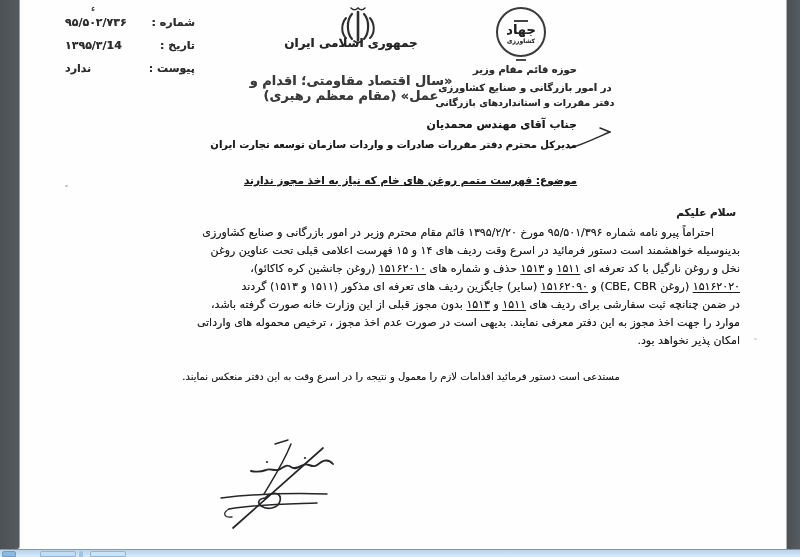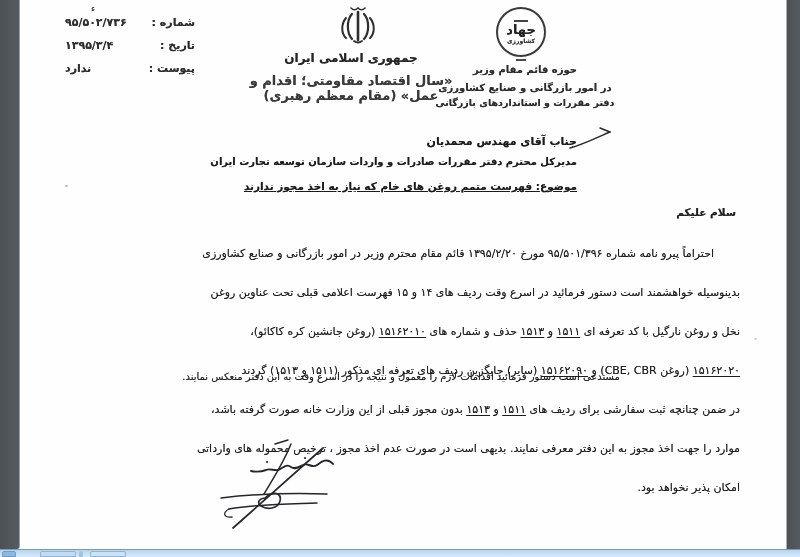--- a/index.html
+++ b/index.html
@@ -13,53 +13,53 @@
   .scan-text { text-shadow:0 0 0.6px rgba(35,35,35,.6); }
 
   
   .meta-mark { position:absolute; left:70px; top:3px; font-size:9px; color:#333; }
   .meta { position:absolute; left:44px; top:16px; width:130px; direction:rtl; font-size:11px;
           font-weight:700; color:#2d2d2d; }
   .meta-row { display:flex; flex-direction:row; justify-content:space-between; margin-bottom:10px; }
 
   
   .emblem { position:absolute; left:317px; top:5px; width:40px; height:44px; }
-  .country { position:absolute; left:240px; top:51px; width:180px; text-align:center; direction:rtl;
+  .country { position:absolute; left:240px; top:36px; width:180px; text-align:center; direction:rtl;
              font-size:12px; font-weight:700; color:#262626; }
   .slogan  { position:absolute; left:222px; top:73px; width:216px; text-align:center; direction:rtl;
              font-size:13px; font-weight:700; color:#3a3a3a; }
 
   
   .logo-circle { position:absolute; left:475px; top:7px; width:50px; height:50px; border:2px solid #3a3a3a;
                  border-radius:50%; display:flex; flex-direction:column; align-items:center;
                  justify-content:center; direction:rtl; background:#fefefe; }
   .logo-circle::before { content:""; width:14px; height:2px; background:#444; margin-bottom:1px; }
   .logo-main { font-size:13px; font-weight:700; line-height:13px; color:#222; }
   .logo-sub  { font-size:6px;  font-weight:700; color:#333; margin-top:1px; }
   .logo-tail { position:absolute; left:495px; top:59px; width:10px; height:2px; background:#4a4a4a; }
   .office { position:absolute; left:399px; top:64px; width:210px; text-align:center; direction:rtl;
             font-weight:700; color:#2c2c2c; }
   .office .o1 { font-size:10px;  margin-bottom:7px; }
   .office .o2 { font-size:10px;  margin-bottom:4px; }
   .office .o3 { font-size:9.5px; }
 
   
   .hand-check { position:absolute; left:547px; top:127px; width:44px; height:24px; }
-  .to-block { position:absolute; left:180px; top:135px; width:376px; direction:rtl; text-align:right;
+  .to-block { position:absolute; left:180px; top:118px; width:376px; direction:rtl; text-align:right;
               color:#1b1b1b; font-weight:700; }
   .to-block .t1 { font-size:11px;   margin-bottom:8px; }
-  .to-block .t2 { font-size:10px;   margin-bottom:13px; }
+  .to-block .t2 { font-size:10px;   margin-bottom:24px; }
   .to-block .t3 { font-size:10.5px;text-decoration:underline; }
 
   .greeting { position:absolute; right:49px; top:206px; direction:rtl; font-size:10.5px; font-weight:700; }
 
   
   .body-block { position:absolute; right:45px; left:54px; top:224px; direction:rtl; text-align:right;
                 font-size:11px; color:#1c1c1c; }
-  .bline { height:18px; line-height:18px; white-space:nowrap; overflow:visible;margin-top:21px; }
+  .bline { height:18px; line-height:18px; white-space:nowrap; overflow:visible; }
   .bline.indent { padding-right:26px; }
   .u { text-decoration:underline; text-underline-offset:2px; }
   .closing { position:absolute; left:120px; top:371px; width:520px; text-align:center; direction:rtl;
              font-size:10px; white-space:nowrap; color:#202020; }
 
   .signature { position:absolute; left:184px; top:436px; width:140px; height:100px; }
   .speck { position:absolute; background:#b9b9b9; border-radius:50%; }
 
   
   .taskbar { position:absolute; left:0; bottom:0; width:800px; height:8px;
@@ -80,21 +80,21 @@
   <div class="page scan-text">
 
     <div class="meta-mark">ء</div>
     <div class="meta">
       <div class="meta-row">
         <span>شماره :</span>
         <span>۹۵/۵۰۲/۷۳۶</span>
       </div>
       <div class="meta-row">
         <span>تاریخ :</span>
-        <span>۱۳۹۵/۳/۴</span>
+        <span>۱۳۹۵/۳/14</span>
       </div>
       <div class="meta-row">
         <span>پیوست :</span>
         <span>ندارد</span>
       </div>
     </div>
 
     <svg class="emblem" viewBox="0 0 40 44">
       <g stroke="#2e2e2e" fill="none" stroke-linecap="round">
         <path d="M13 3 q3.5 3.5 7 0 q3.5 3.5 7 0" stroke-width="1.6"></path>

